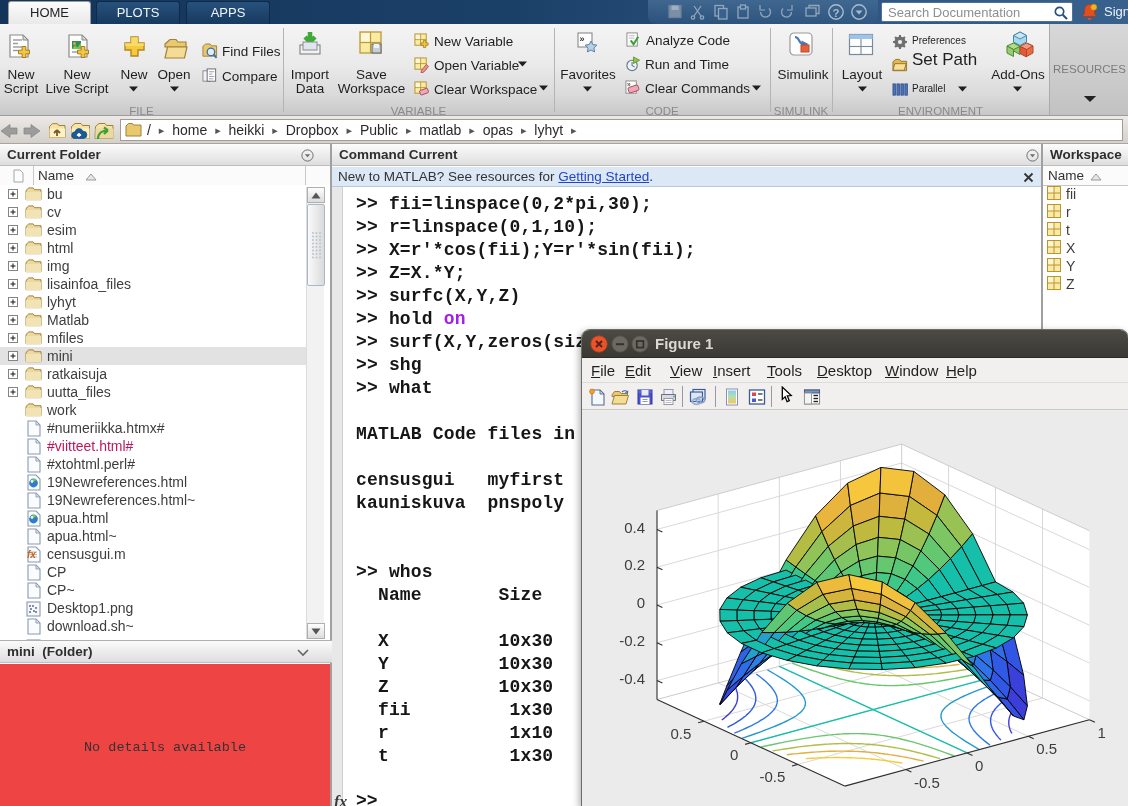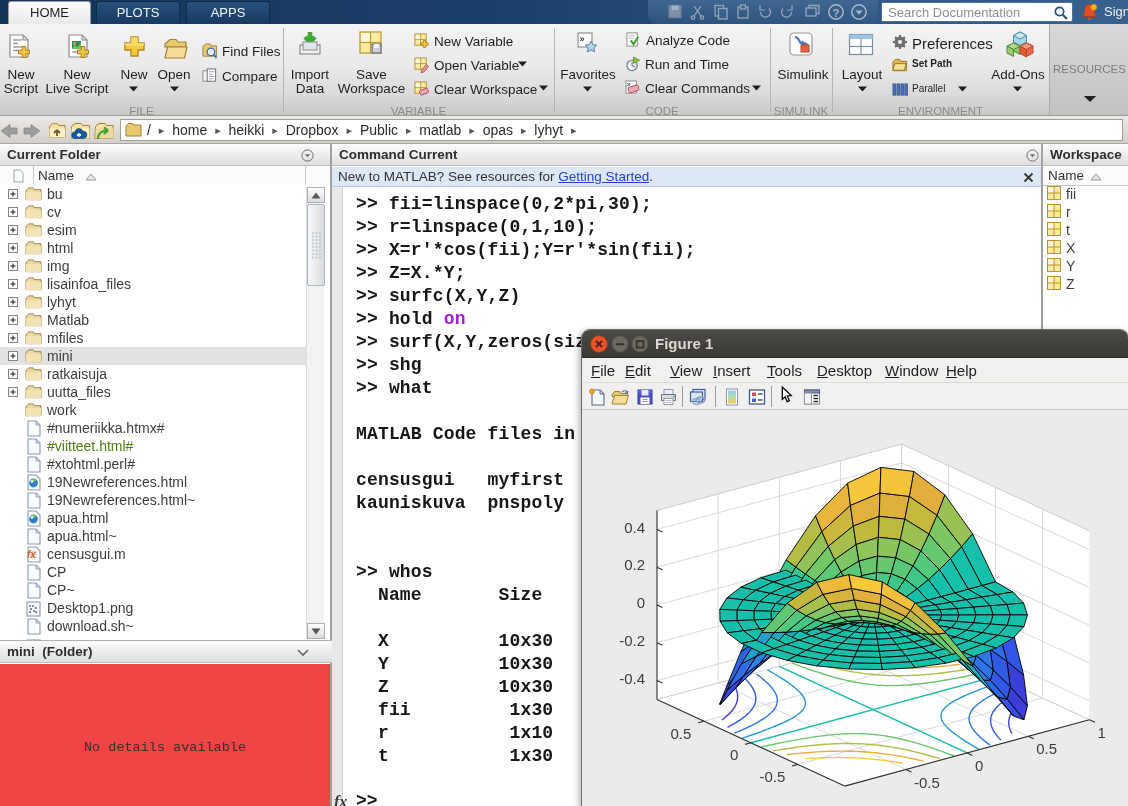--- a/index.html
+++ b/index.html
@@ -230,26 +230,26 @@
         <line x1="8.5" y1="8.5" x2="13.73" y2="13.73"></line>
         <line x1="8.5" y1="8.5" x2="8.51" y2="15.90"></line>
         <line x1="8.5" y1="8.5" x2="3.27" y2="13.74"></line>
         <line x1="8.5" y1="8.5" x2="1.10" y2="8.51"></line>
         <line x1="8.5" y1="8.5" x2="3.26" y2="3.28"></line>
         <line x1="8.5" y1="8.5" x2="8.48" y2="1.10"></line>
         <line x1="8.5" y1="8.5" x2="13.72" y2="3.25"></line>
       </g>
       <circle cx="8.5" cy="8.5" r="2.2" fill="#f0f0f0"></circle>
     </svg>
-<div class="abs" style="left:912px;top:11px;font-size:15px;color:#1f1f1f;white-space:nowrap;">Preferences</div>
+<div class="abs" style="left:912px;top:11px;font-size:10px;color:#1f1f1f;white-space:nowrap;">Preferences</div>
 <svg class="abs" style="left:892px;top:34px;" width="16" height="16" viewBox="0 0 17 17">
       <path d="M1 4 l3-2.5 h4 l1.5 2 h6 v10 h-14.5z" fill="#e3b84d" stroke="#95752a"></path>
       <path d="M3 6 h12 l-2 7 h-12z" fill="#f6df9a" stroke="#95752a"></path>
     </svg>
-<div class="abs" style="left:912px;top:34px;font-size:10px;color:#1f1f1f;white-space:nowrap;font-weight:bold;">Set Path</div>
+<div class="abs" style="left:912px;top:26px;font-size:17px;color:#1f1f1f;white-space:nowrap;">Set Path</div>
 <svg class="abs" style="left:892px;top:58px;" width="16" height="16" viewBox="0 0 17 17">
       <g fill="#4a72b8" stroke="#2e4e88" stroke-width="0.8">
         <rect x="1" y="2" width="2.8" height="12"></rect>
         <rect x="5.2" y="2" width="2.8" height="12"></rect>
         <rect x="9.4" y="2" width="2.8" height="12"></rect>
         <rect x="13.6" y="2" width="2.8" height="12"></rect>
       </g>
     </svg>
 <div class="abs" style="left:912px;top:59px;font-size:10px;color:#1f1f1f;white-space:nowrap;">Parallel</div>
 <svg class="abs" style="left:957px;top:62px;" width="11" height="6" viewBox="0 0 10 6">
@@ -494,21 +494,21 @@
         <path d="M3 1 h8 l4 4 v11 h-12z" fill="#fafcff" stroke="#8a9ab0" stroke-width="1.1"></path>
         <path d="M11 1 l4 4 h-4z" fill="#dde6f0" stroke="#8a9ab0" stroke-width="0.9"></path>
       </svg>
       <span style="position:absolute;left:47px;top:1px;font-size:14px;color:#3d3d3d;white-space:nowrap;">#numeriikka.htmx#</span>
     </div>
     <div class="abs" style="left:0;top:252px;width:306px;height:18px;">
       <svg class="abs" style="left:25px;top:1px;" width="17" height="17" viewBox="0 0 17 17">
         <path d="M3 1 h8 l4 4 v11 h-12z" fill="#fafcff" stroke="#8a9ab0" stroke-width="1.1"></path>
         <path d="M11 1 l4 4 h-4z" fill="#dde6f0" stroke="#8a9ab0" stroke-width="0.9"></path>
       </svg>
-      <span style="position:absolute;left:47px;top:1px;font-size:14px;color:#4d7c0f;white-space:nowrap;">#viitteet.html#</span>
+      <span style="position:absolute;left:47px;top:1px;font-size:14px;color:#be185d;white-space:nowrap;">#viitteet.html#</span>
     </div>
     <div class="abs" style="left:0;top:270px;width:306px;height:18px;">
       <svg class="abs" style="left:25px;top:1px;" width="17" height="17" viewBox="0 0 17 17">
         <path d="M3 1 h8 l4 4 v11 h-12z" fill="#fafcff" stroke="#8a9ab0" stroke-width="1.1"></path>
         <path d="M11 1 l4 4 h-4z" fill="#dde6f0" stroke="#8a9ab0" stroke-width="0.9"></path>
       </svg>
       <span style="position:absolute;left:47px;top:1px;font-size:14px;color:#3d3d3d;white-space:nowrap;">#xtohtml.perl#</span>
     </div>
     <div class="abs" style="left:0;top:288px;width:306px;height:18px;">
       <svg class="abs" style="left:25px;top:1px;" width="17" height="17" viewBox="0 0 17 17">

